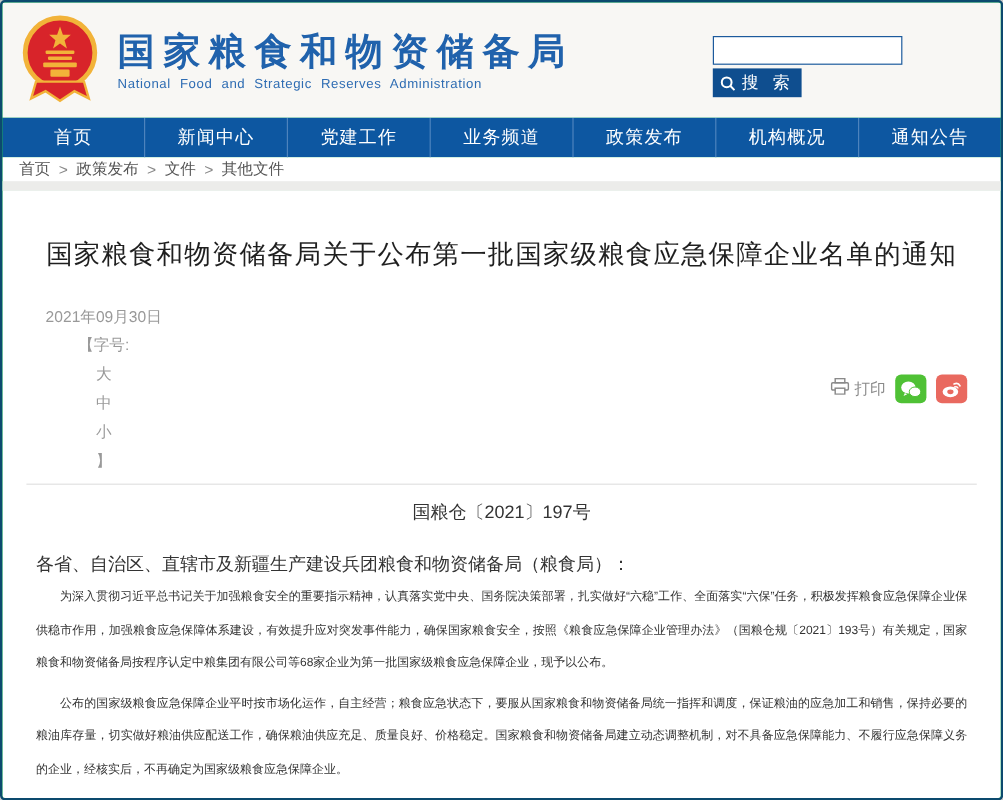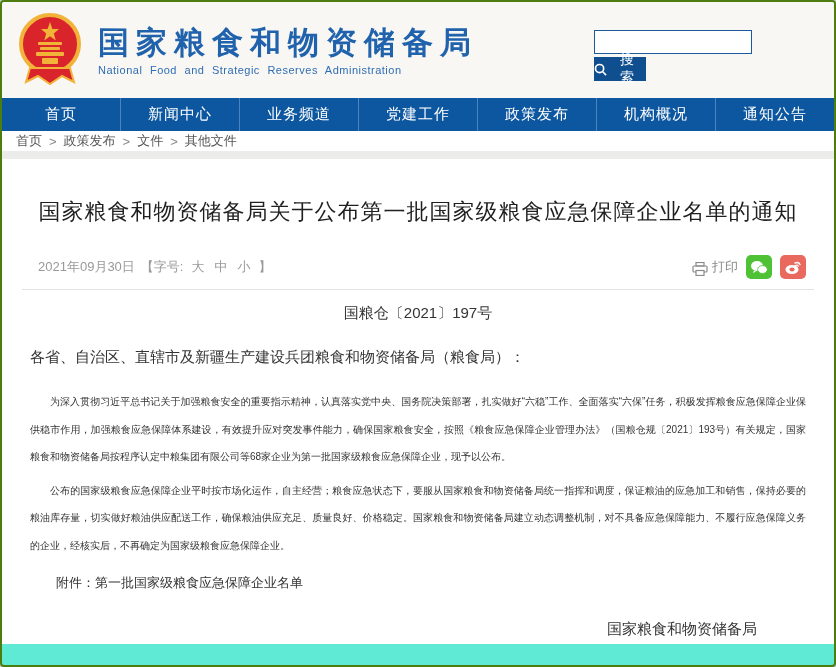--- a/index.html
+++ b/index.html
@@ -3,22 +3,22 @@
 <meta charset="utf-8">
 <style>
   * { margin: 0; padding: 0; box-sizing: border-box; }
   html, body { width: 836px; height: 667px; }
   body {
     font-family: "Liberation Sans", "DejaVu Sans", sans-serif;
     background: #c9c9c9;
   }
   .page {
     width: 836px; height: 667px;
-    background: #5eead4;
-    border: 2px solid #4d7c0f;
+    background: #22c55e;
+    border: 2px solid #0c4a6e;
     border-radius: 4px;
     overflow: hidden;
     position: relative;
   }
 
   
   .site-header {
     height: 96px;
     background: #f8f7f4;
     display: flex;
@@ -54,21 +54,21 @@
     width: 158px; height: 24px;
     border: 1px solid #1c5a9c;
     background: #ffffff;
     outline: none;
     font-size: 13px;
     padding: 0 6px;
     display: block;
   }
   .search-button {
     margin-top: 3px;
-    width: 52px; height: 24px;
+    width: 74px; height: 24px;
     background: #0f4e8f;
     color: #ffffff;
     border: none;
     font-size: 14px;
     letter-spacing: 4px;
     display: flex; align-items: center; justify-content: center;
     cursor: pointer;
   }
   .search-glyph { width: 13px; height: 13px; margin-right: 5px; flex: 0 0 auto; }
 
@@ -112,46 +112,46 @@
     padding: 38px 10px 26px 10px;
     letter-spacing: 1px;
   }
   .meta-row {
     display: flex;
     align-items: center;
     font-size: 13px;
     color: #999999;
     padding: 2px 8px 10px 16px;
   }
-  .meta-left { display: flex; align-items: center; gap: 6px; }
+  .meta-left { display: flex; align-items: center; gap: 6px; flex-direction: column; }
   .meta-spacer { flex: 1; }
   .meta-right { display: flex; align-items: center; gap: 8px; }
   .font-size-option { cursor: pointer; margin: 0 2px; color: #999999; }
-  .print-control { display: flex; align-items: flex-end; gap: 4px; cursor: pointer; color: #8a8a8a; }
+  .print-control { display: flex; align-items: flex-start; gap: 4px; cursor: pointer; color: #8a8a8a; }
   .printer-glyph { width: 16px; height: 14px; }
   .share-icon {
     width: 26px; height: 24px;
     border-radius: 5px;
     display: flex; align-items: center; justify-content: center;
     cursor: pointer;
   }
   .hr-line { border: none; border-top: 1px solid #e2e2e2; margin: 0 0 14px 0; }
 
   .doc-number {
     text-align: center;
     font-size: 15px;
     color: #333333;
     margin-bottom: 20px;
   }
   .salutation {
     font-size: 15px;
     color: #333333;
     padding: 0 8px;
     line-height: 27px;
-    margin-bottom: 18px;
+    margin-bottom: 0;
   }
   .body-para {
     font-size: 10px;
     color: #333333;
     line-height: 27.5px;
     text-indent: 2em;
     text-align: justify;
     padding: 0 8px;
     margin-bottom: 6px;
   }
@@ -201,22 +201,22 @@
           <line x1="9.4" y1="9.4" x2="13" y2="13" stroke="#ffffff" stroke-width="1.8"></line>
         </svg>
         <span>搜 索</span>
       </button>
     </div>
   </div>
 
   <div class="main-nav">
     <div class="nav-item">首页</div>
     <div class="nav-item">新闻中心</div>
+    <div class="nav-item">党建工作</div>
     <div class="nav-item">业务频道</div>
-    <div class="nav-item">党建工作</div>
     <div class="nav-item">政策发布</div>
     <div class="nav-item">机构概况</div>
     <div class="nav-item">通知公告</div>
   </div>
 
   <div class="breadcrumb">
     <span class="crumb">首页</span>
     <span class="crumb-sep">&gt;</span>
     <span class="crumb">政策发布</span>
     <span class="crumb-sep">&gt;</span>

